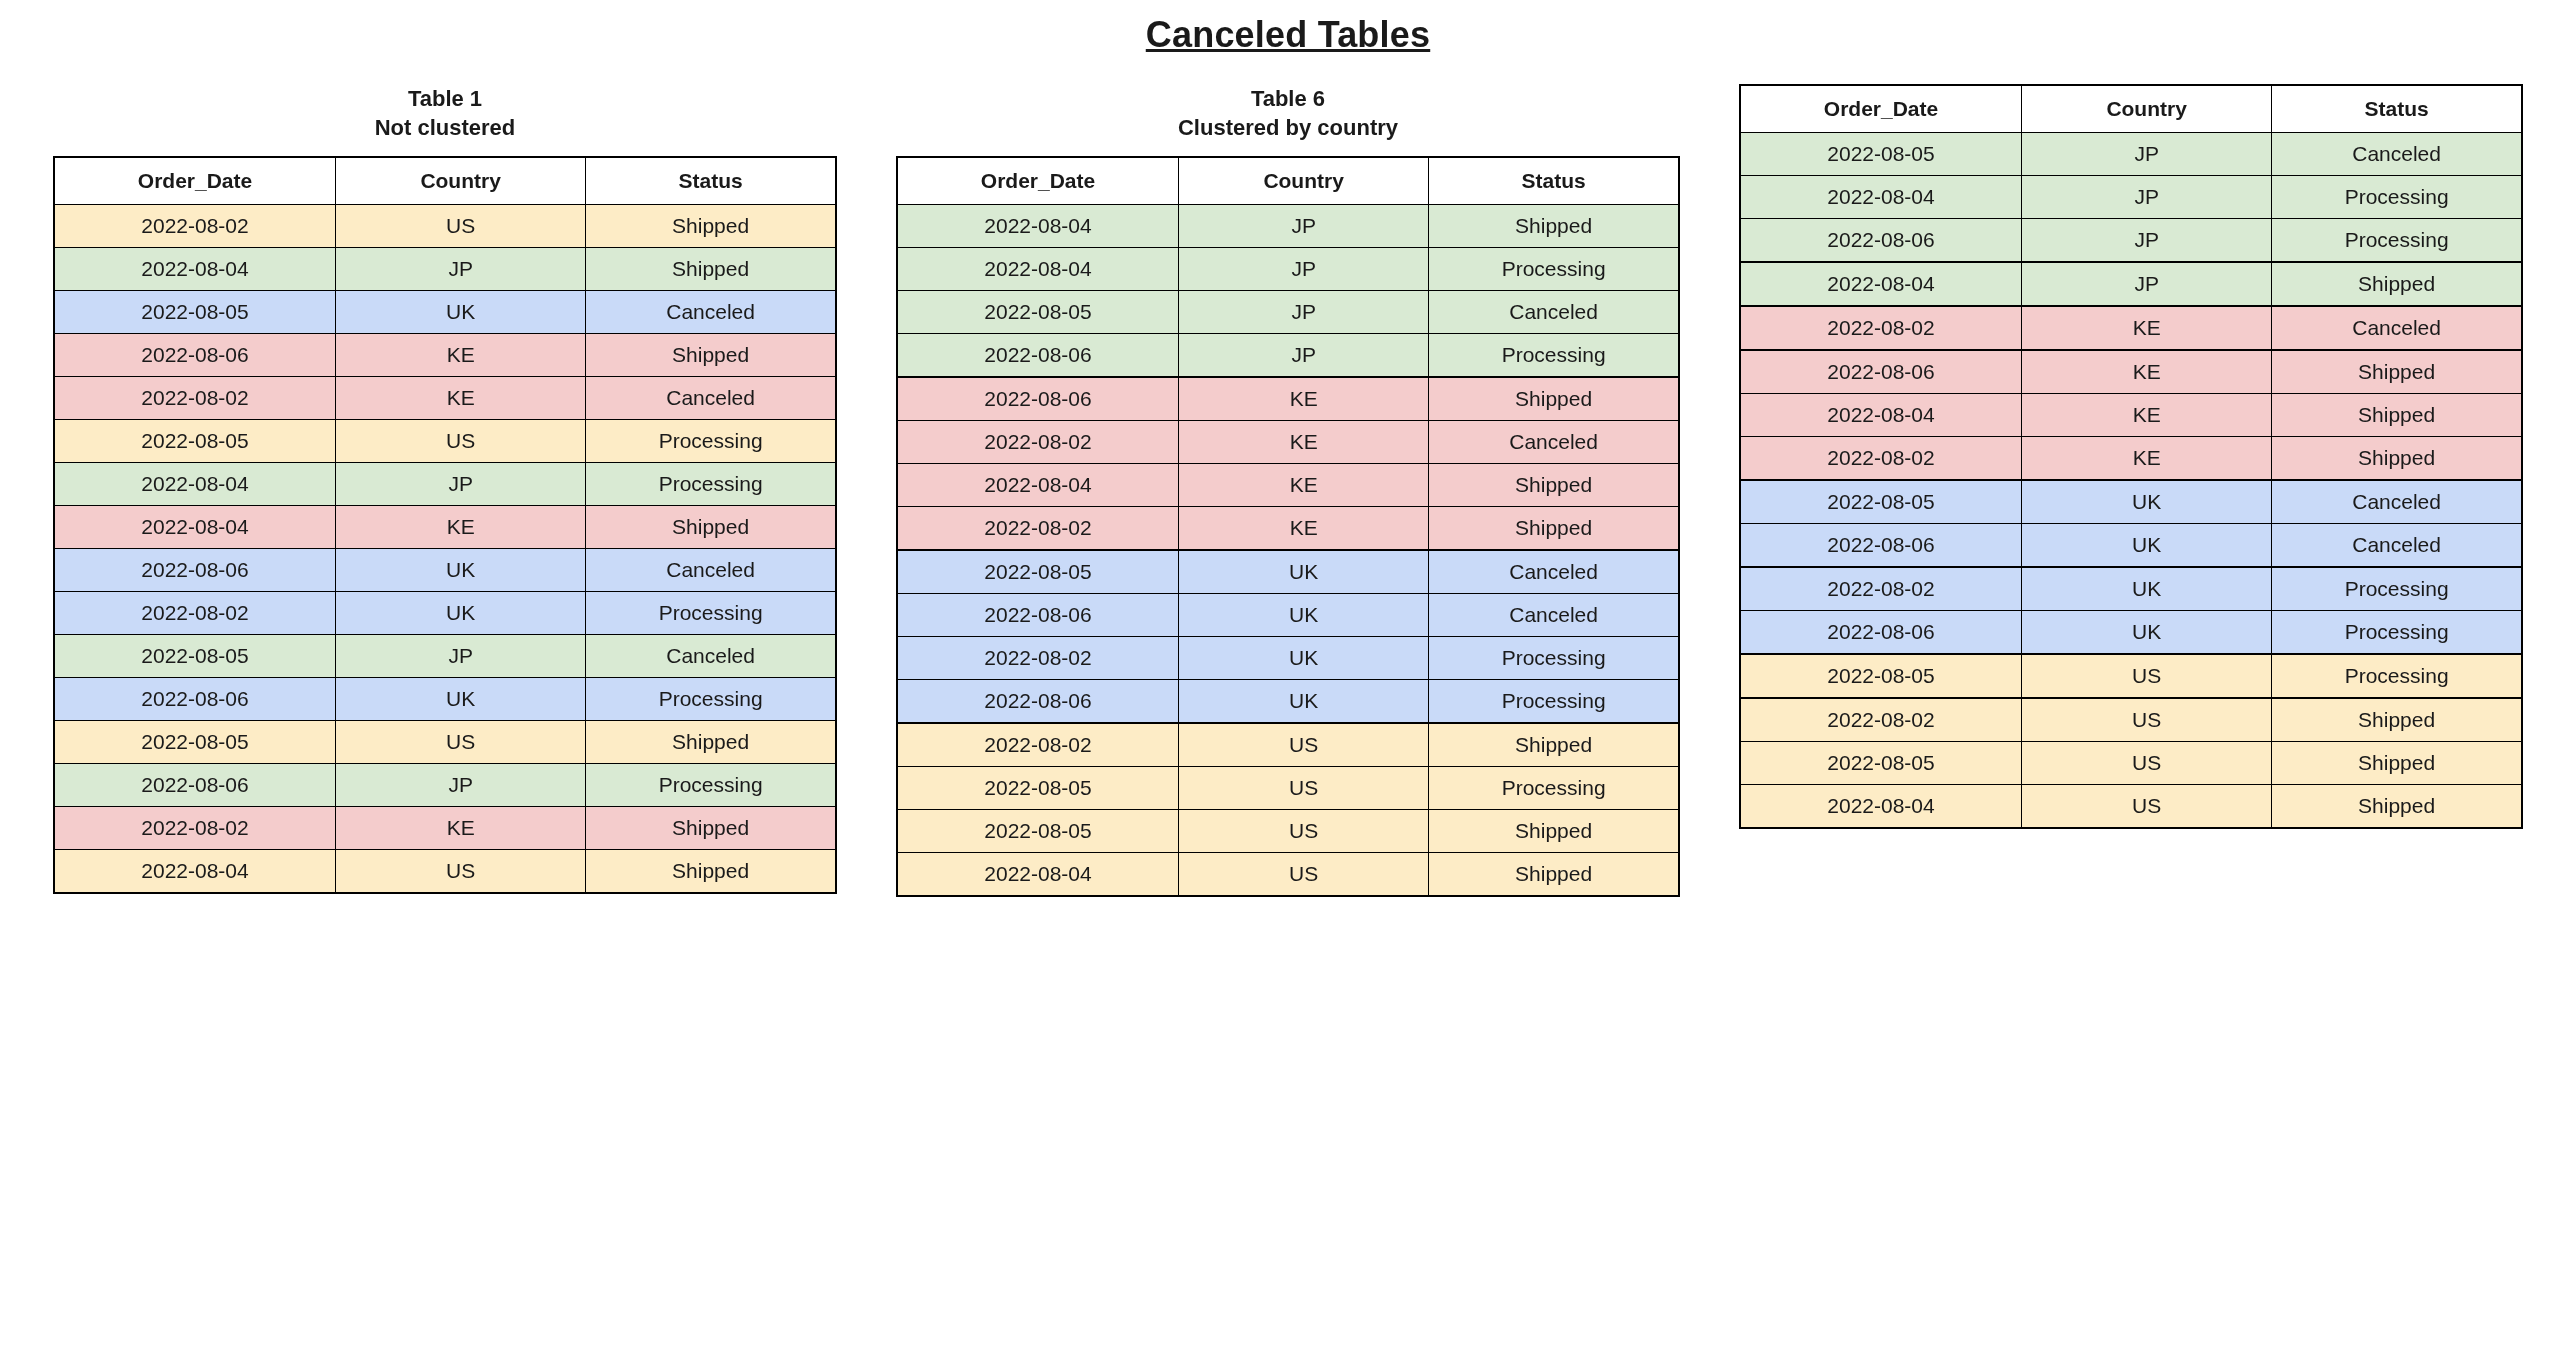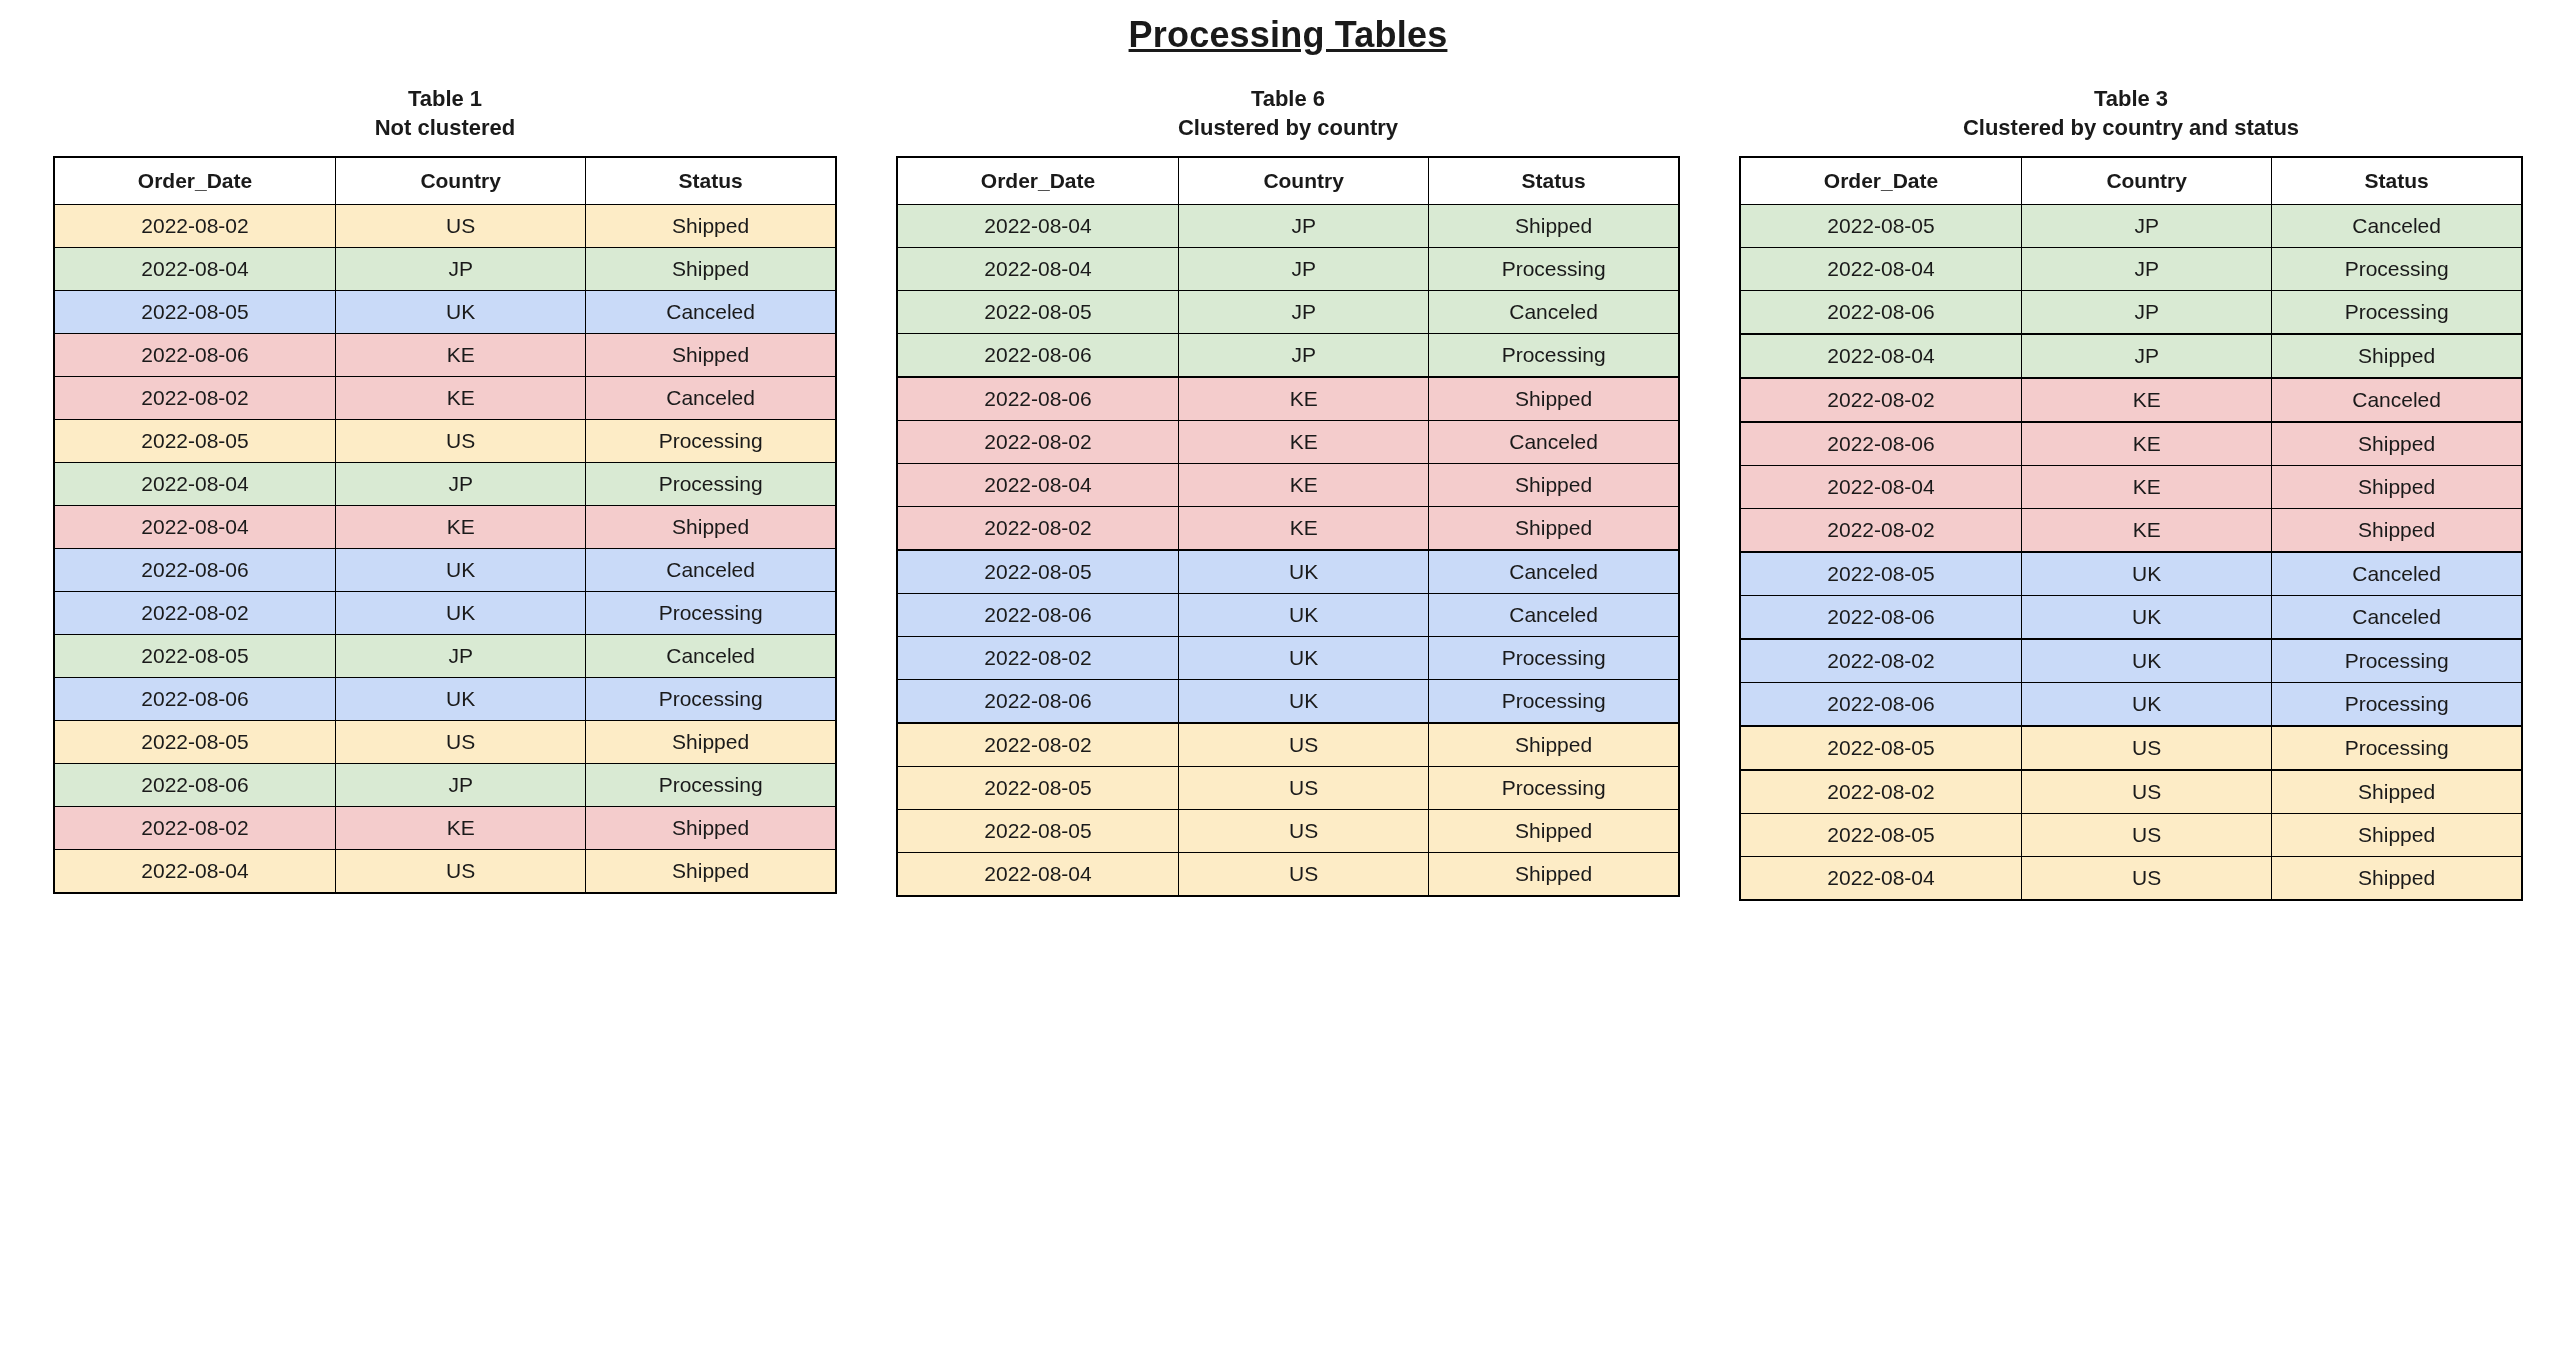--- a/index.html
+++ b/index.html
@@ -81,21 +81,21 @@
   
   tr.group-start td {
     border-top: 2px solid #000000;
   }
 </style>
 </head>
 <body>
 
 <div class="page">
 
-  <div class="page-title">Processing Tables</div>
+  <div class="page-title">Canceled Tables</div>
 
   <div class="tables-row" id="tables-row">
       <div class="table-block">
         <div class="table-caption">Table 1
 Not clustered</div>
         <table class="data-table">
           <colgroup>
             <col class="c-date">
             <col class="c-country">
             <col class="c-status">
@@ -285,22 +285,20 @@
             </tr>
             <tr>
               <td style="background: rgb(253, 236, 198);">2022-08-04</td>
               <td style="background: rgb(253, 236, 198);">US</td>
               <td style="background: rgb(253, 236, 198);">Shipped</td>
             </tr>
           </tbody>
         </table>
       </div>
       <div class="table-block">
-        <div class="table-caption">Table 3
-Clustered by country and status</div>
         <table class="data-table">
           <colgroup>
             <col class="c-date">
             <col class="c-country">
             <col class="c-status">
           </colgroup>
           <thead>
             <tr>
               <th>Order_Date</th>
               <th>Country</th>

